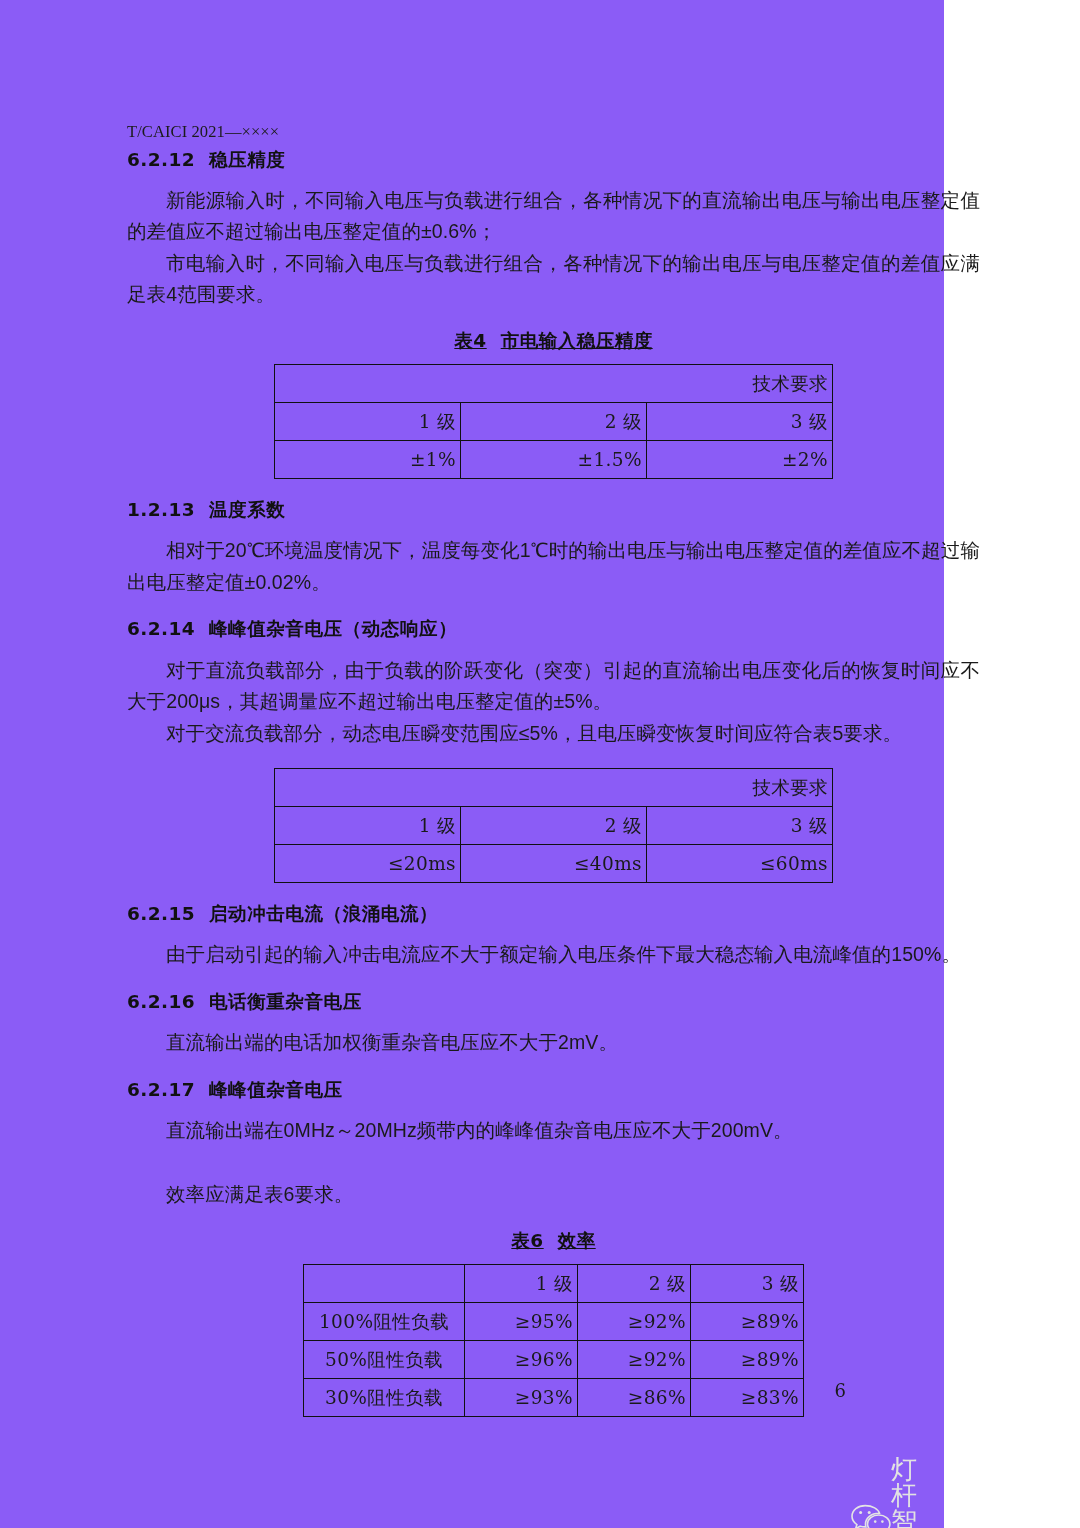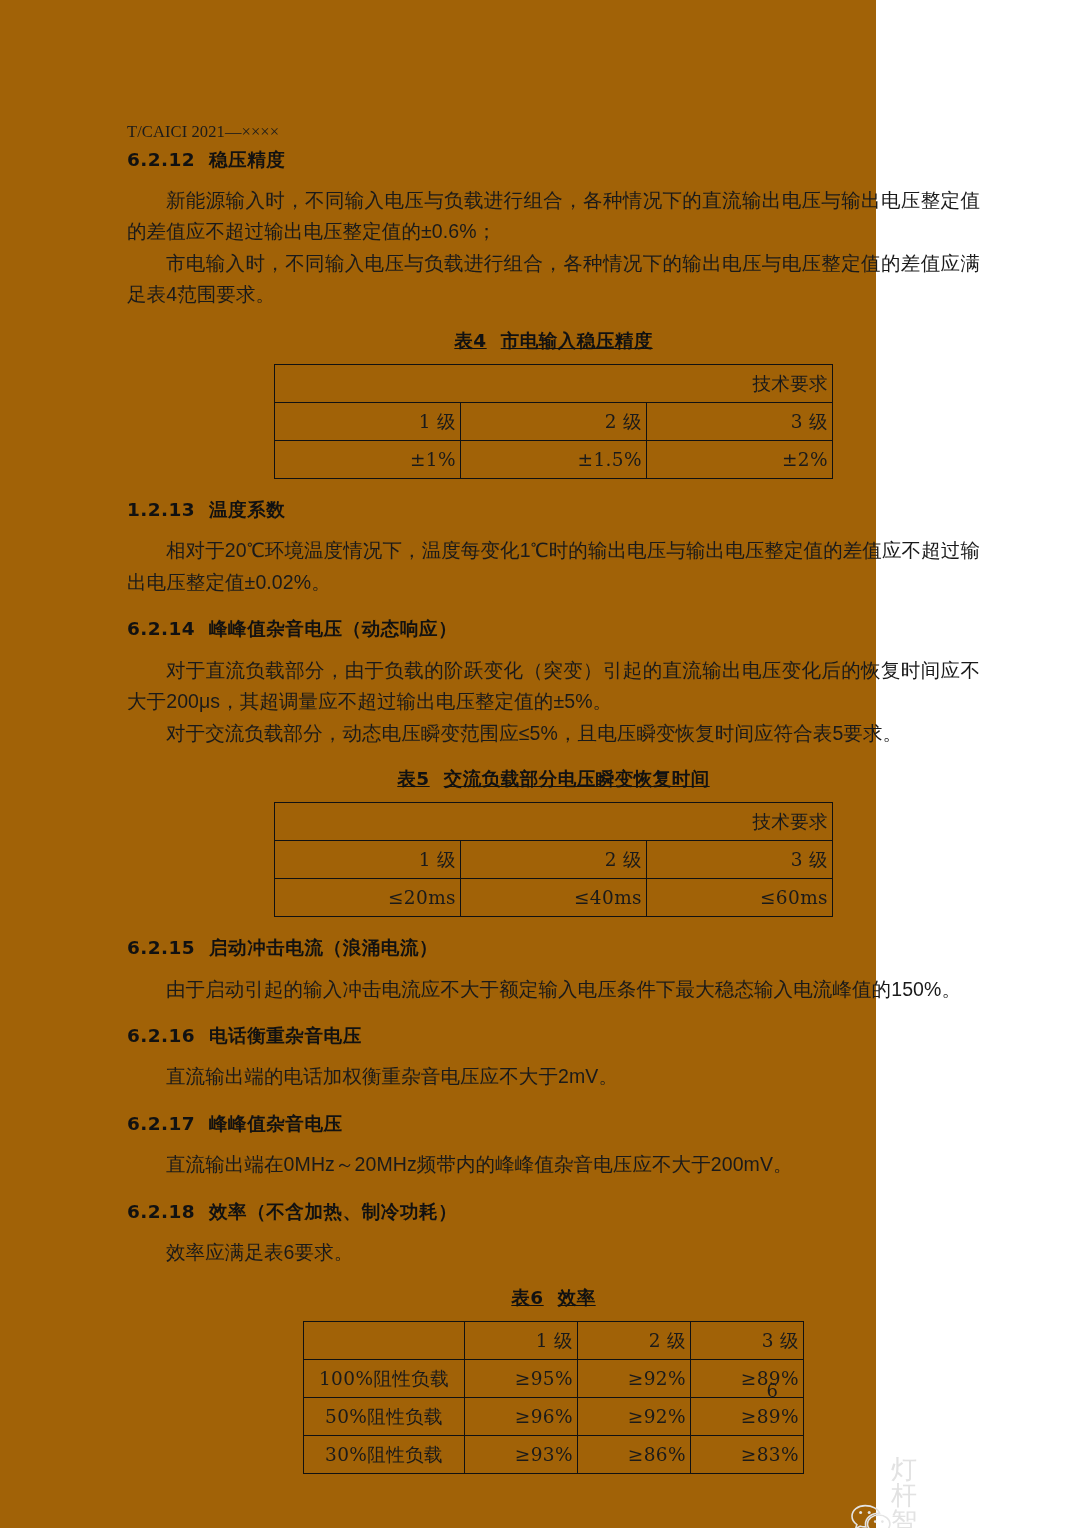--- a/index.html
+++ b/index.html
@@ -12,23 +12,23 @@
     height: 1528px;
     position: relative;
     font-family: "DejaVu Serif", serif;
     color: #1a1a1a;
     overflow: hidden;
   }
 
   .page {
     position: absolute;
     left: 0; top: 0;
-    width: 876px;
+    width: 944px;
     height: 1528px;
-    background: #a16207;
+    background: #8b5cf6;
   }
 
   
   .content {
     position: absolute;
     left: 127px;
     top: 124px;
     width: 853px;
   }
 
@@ -205,23 +205,20 @@
     <div class="sp-before-clause"></div>
     <div class="clause">
       <span class="num">6.2.14</span><span class="ttl">峰峰值杂音电压（动态响应）</span>
     </div>
     <div class="sp-after-clause"></div>
     <p class="para">对于直流负载部分，由于负载的阶跃变化（突变）引起的直流输出电压变化后的恢复时间应不大于200μs，其超调量应不超过输出电压整定值的±5%。</p>
     <p class="para">对于交流负载部分，动态电压瞬变范围应≤5%，且电压瞬变恢复时间应符合表5要求。</p>
 
     <div class="sp-before-clause"></div>
     <div class="table-block">
-      <div class="table-caption">
-        <span>表5</span><span class="cap-sep"></span><span>交流负载部分电压瞬变恢复时间</span>
-      </div>
       <table class="std t-grade">
         <colgroup>
             <col class="c1">
             <col class="c2">
             <col class="c3">
           </colgroup>
         <tbody>
           <tr>
             <td colspan="3">技术要求</td>
           </tr>
@@ -254,23 +251,20 @@
     <p class="para">直流输出端的电话加权衡重杂音电压应不大于2mV。</p>
 
     <div class="sp-before-clause"></div>
     <div class="clause">
       <span class="num">6.2.17</span><span class="ttl">峰峰值杂音电压</span>
     </div>
     <div class="sp-after-clause"></div>
     <p class="para">直流输出端在0MHz～20MHz频带内的峰峰值杂音电压应不大于200mV。</p>
 
     <div class="sp-before-clause"></div>
-    <div class="clause">
-      <span class="num">6.2.18</span><span class="ttl">效率（不含加热、制冷功耗）</span>
-    </div>
     <div class="sp-after-clause"></div>
     <p class="para">效率应满足表6要求。</p>
 
     <div class="sp-before-clause"></div>
     <div class="table-block">
       <div class="table-caption">
         <span>表6</span><span class="cap-sep"></span><span>效率</span>
       </div>
       <table class="std t-eff">
         <colgroup>

